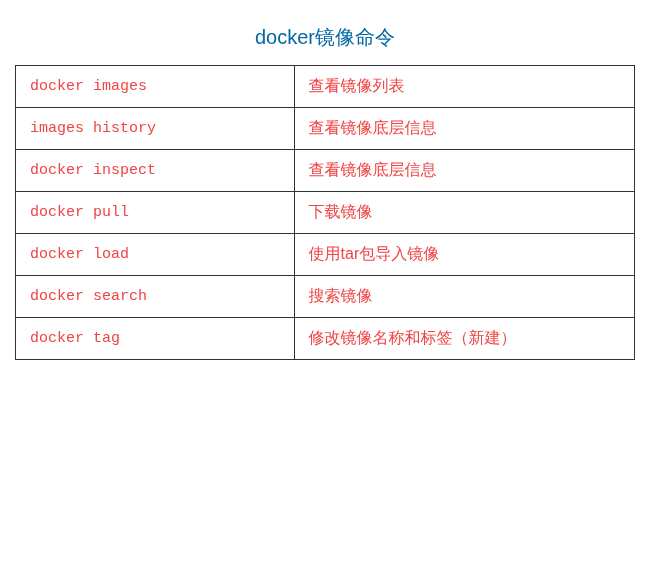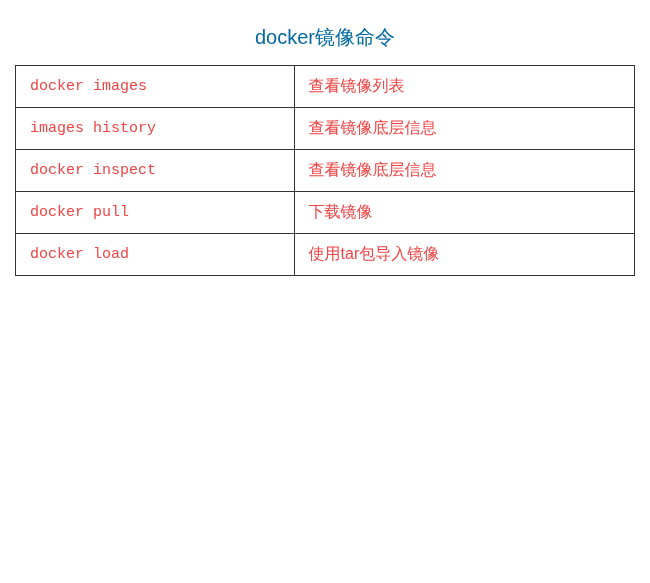--- a/index.html
+++ b/index.html
@@ -78,15 +78,23 @@
           <td>查看镜像底层信息</td>
         </tr>
         <tr>
           <td>docker pull</td>
           <td>下载镜像</td>
         </tr>
         <tr>
           <td>docker load</td>
           <td>使用tar包导入镜像</td>
         </tr>
+        <tr>
+          <td>docker search</td>
+          <td>搜索镜像</td>
+        </tr>
+        <tr>
+          <td>docker tag</td>
+          <td>修改镜像名称和标签（新建）</td>
+        </tr>
       </tbody>
   </table>
 </div>
 
 </body></html>

